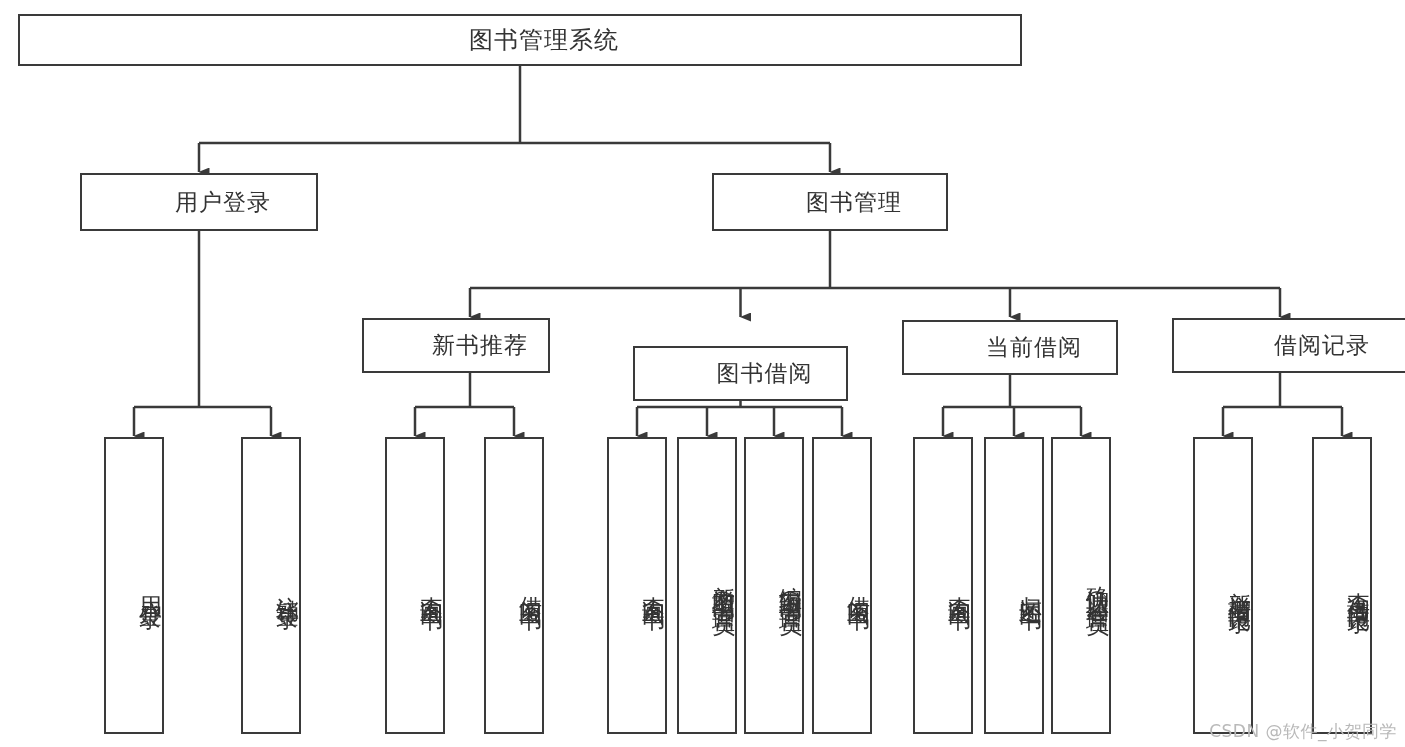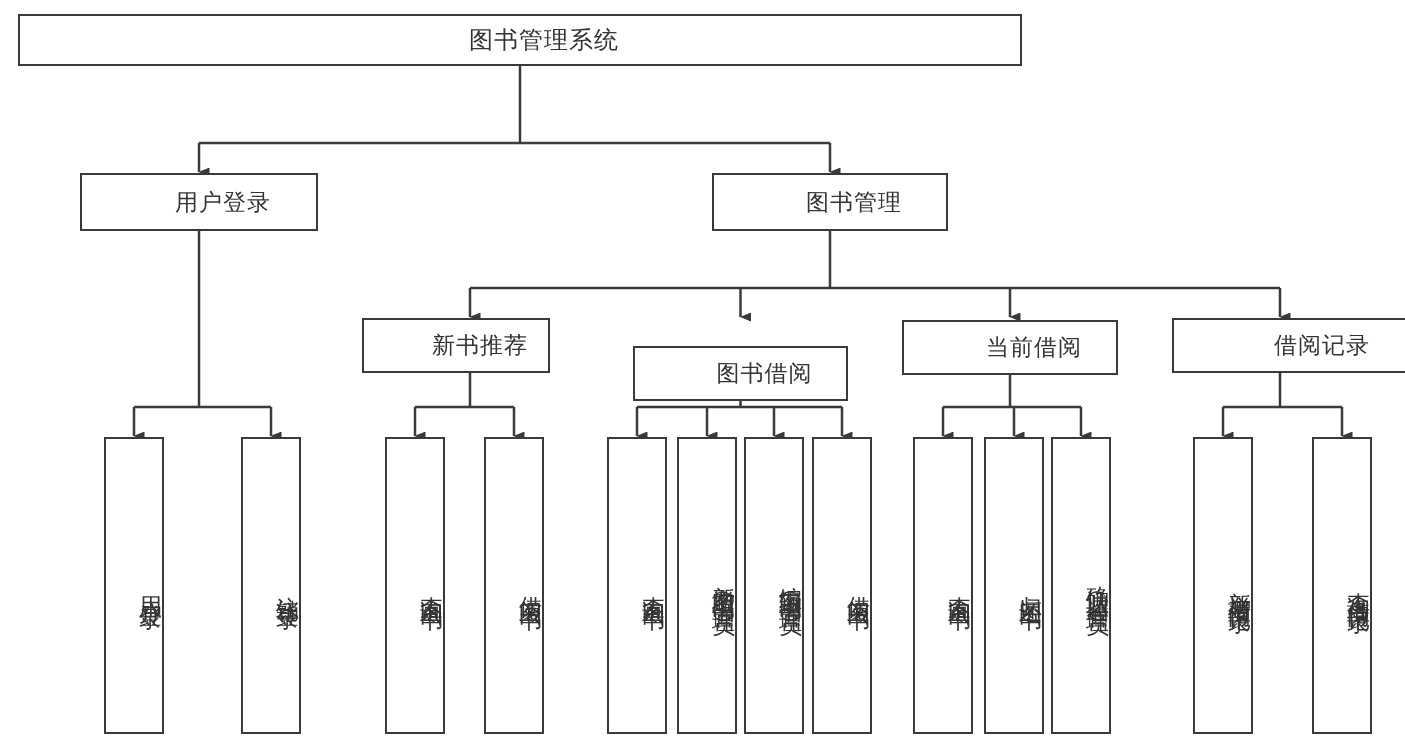--- a/index.html
+++ b/index.html
@@ -170,13 +170,14 @@
         <span class="nodelabel">确认归还（管理员）</span>
       </div>
       <div class="node vertical" style="left: 1193px; top: 437px; width: 60px; height: 297px;">
         <span class="nodelabel">新增借阅记录</span>
       </div>
       <div class="node vertical" style="left: 1312px; top: 437px; width: 60px; height: 297px;">
         <span class="nodelabel">查询借阅记录</span>
       </div>
     </div>
 
+  <div class="watermark">CSDN @软件_小贺同学</div>
 </div>
 
 </body></html>

